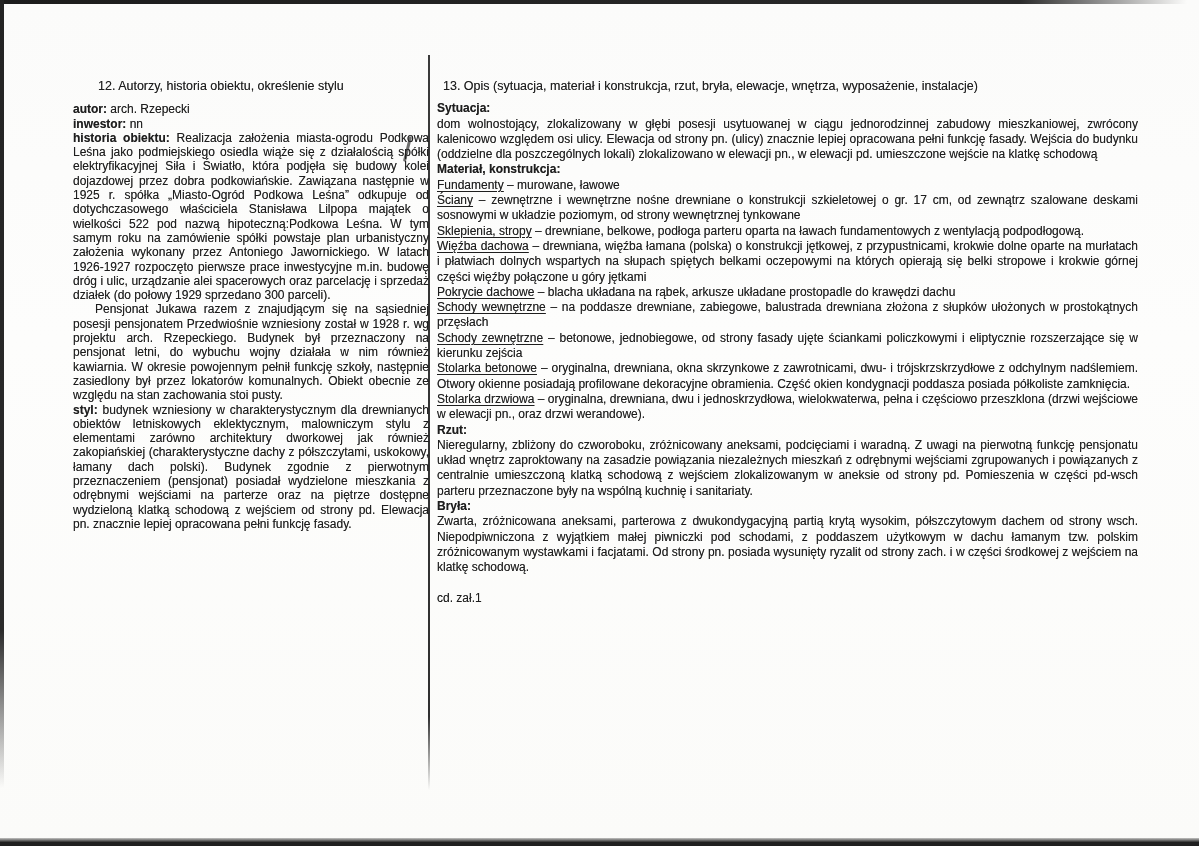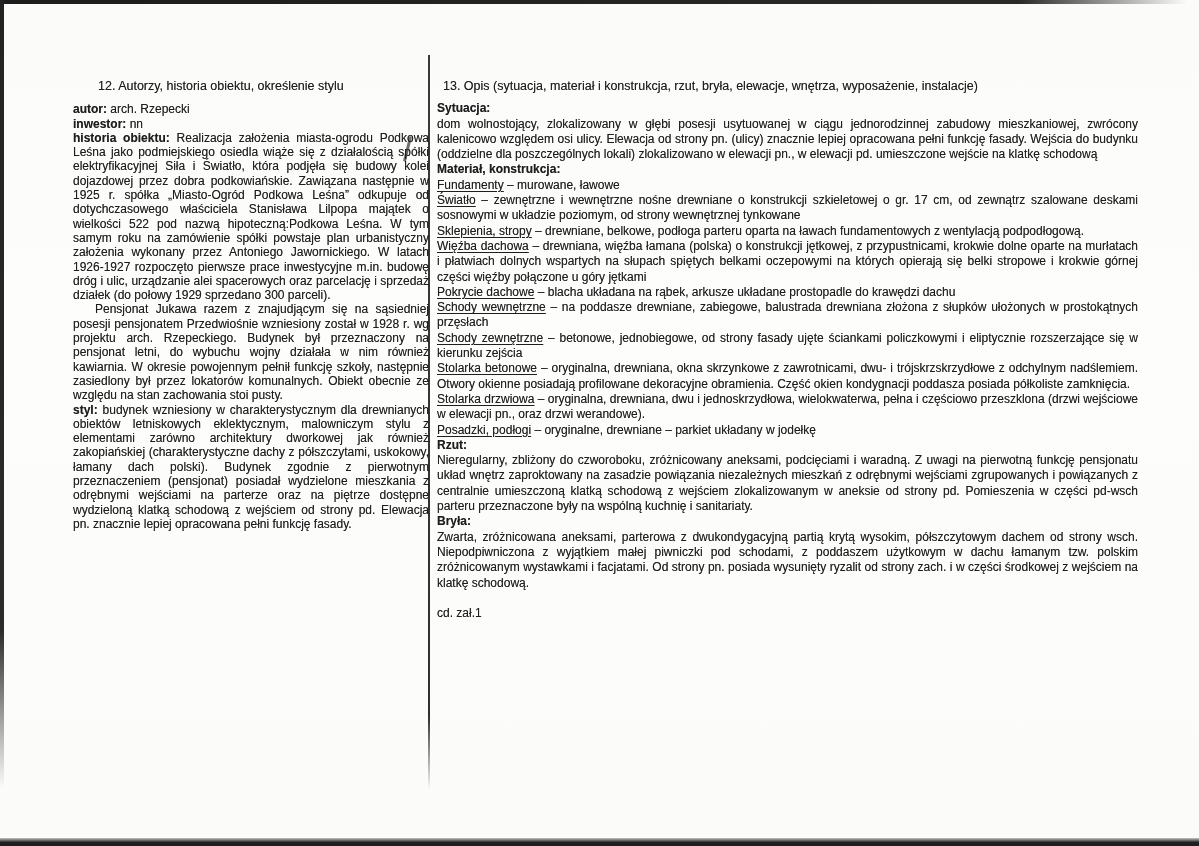--- a/index.html
+++ b/index.html
@@ -63,29 +63,28 @@
 
   <div class="col col-right">
     <div class="col-title">13. Opis (sytuacja, materiał i konstrukcja, rzut, bryła, elewacje, wnętrza, wyposażenie, instalacje)</div>
 
     <p class="heading">Sytuacja:</p>
     <p class="just">dom wolnostojący, zlokalizowany w głębi posesji usytuowanej w ciągu jednorodzinnej zabudowy mieszkaniowej, zwrócony kalenicowo względem osi ulicy. Elewacja od strony pn. (ulicy) znacznie lepiej opracowana pełni funkcję fasady. Wejścia do budynku (oddzielne dla poszczególnych lokali) zlokalizowano w elewacji pn., w elewacji pd. umieszczone wejście na klatkę schodową</p>
 
     <p class="heading">Materiał, konstrukcja:</p>
 
     <p class="just"><span class="term">Fundamenty</span><span> – murowane, ławowe</span></p>
-    <p class="just"><span class="term">Światło</span><span> – zewnętrzne i wewnętrzne nośne drewniane o konstrukcji szkieletowej o gr. 17 cm, od zewnątrz szalowane deskami sosnowymi w układzie poziomym, od strony wewnętrznej tynkowane</span></p>
+    <p class="just"><span class="term">Ściany</span><span> – zewnętrzne i wewnętrzne nośne drewniane o konstrukcji szkieletowej o gr. 17 cm, od zewnątrz szalowane deskami sosnowymi w układzie poziomym, od strony wewnętrznej tynkowane</span></p>
     <p class="just"><span class="term">Sklepienia, stropy</span><span> – drewniane, belkowe, podłoga parteru oparta na ławach fundamentowych z wentylacją podpodłogową.</span></p>
     <p class="just"><span class="term">Więźba dachowa</span><span> – drewniana, więźba łamana (polska) o konstrukcji jętkowej, z przypustnicami, krokwie dolne oparte na murłatach i płatwiach dolnych wspartych na słupach spiętych belkami oczepowymi na których opierają się belki stropowe i krokwie górnej części więźby połączone u góry jętkami</span></p>
     <p class="just"><span class="term">Pokrycie dachowe</span><span> – blacha układana na rąbek, arkusze układane prostopadle do krawędzi dachu</span></p>
     <p class="just"><span class="term">Schody wewnętrzne</span><span> – na poddasze drewniane, zabiegowe, balustrada drewniana złożona z słupków ułożonych w prostokątnych przęsłach</span></p>
     <p class="just"><span class="term">Schody zewnętrzne</span><span> – betonowe, jednobiegowe, od strony fasady ujęte ściankami policzkowymi i eliptycznie rozszerzające się w kierunku zejścia</span></p>
     <p class="just"><span class="term">Stolarka betonowe</span><span> – oryginalna, drewniana, okna skrzynkowe z zawrotnicami, dwu- i trójskrzskrzydłowe z odchylnym nadślemiem. Otwory okienne posiadają profilowane dekoracyjne obramienia. Część okien kondygnacji poddasza posiada półkoliste zamknięcia.</span></p>
     <p class="just"><span class="term">Stolarka drzwiowa</span><span> – oryginalna, drewniana, dwu i jednoskrzydłowa, wielokwaterwa, pełna i częściowo przeszklona (drzwi wejściowe w elewacji pn., oraz drzwi werandowe).</span></p>
-    <p class="just"><span class="term">Posadzki, podłogi</span><span> – oryginalne, drewniane – parkiet układany w jodełkę</span></p>
 
     <p class="heading">Rzut:</p>
     <p class="just">Nieregularny, zbliżony do czworoboku, zróżnicowany aneksami, podcięciami i waradną. Z uwagi na pierwotną funkcję pensjonatu układ wnętrz zaproktowany na zasadzie powiązania niezależnych mieszkań z odrębnymi wejściami zgrupowanych i powiązanych z centralnie umieszczoną klatką schodową z wejściem zlokalizowanym w aneksie od strony pd. Pomieszenia w części pd-wsch parteru przeznaczone były na wspólną kuchnię i sanitariaty.</p>
 
     <p class="heading">Bryła:</p>
     <p class="just">Zwarta, zróżnicowana aneksami,  parterowa z dwukondygacyjną partią krytą wysokim, półszczytowym dachem od strony wsch. Niepodpiwniczona z wyjątkiem małej piwniczki pod schodami, z poddaszem użytkowym w dachu łamanym tzw. polskim zróżnicowanym wystawkami i facjatami. Od strony pn. posiada wysunięty ryzalit od strony zach. i w części środkowej z wejściem na klatkę schodową.</p>
 
     <p class="footer-note">cd. zał.1</p>
   </div>
 

